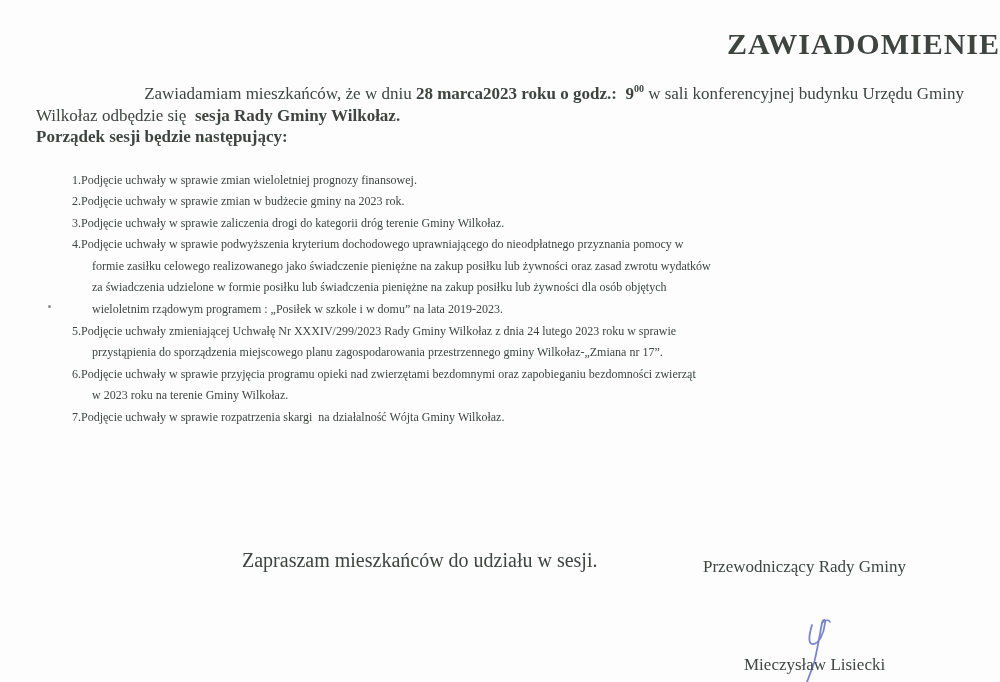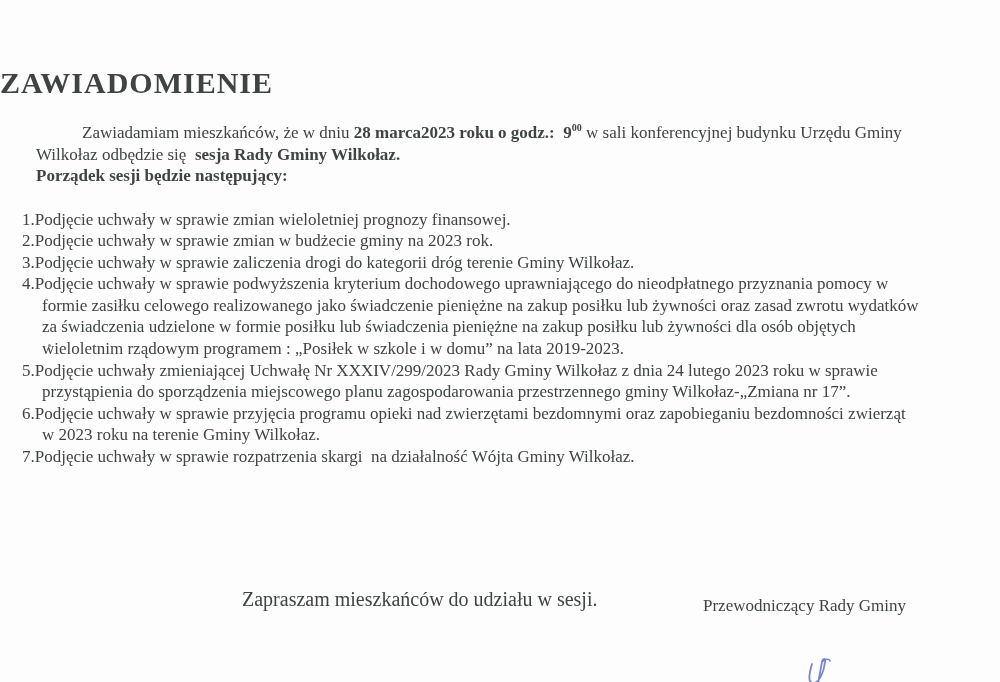--- a/index.html
+++ b/index.html
@@ -19,44 +19,44 @@
     color: var(--ink);
     overflow: hidden;
     position: relative;
   }
   .page {
     position: relative;
     width: 1000px;
     height: 682px;
   }
   .doc-title {
-    margin-top: 66px;
-    text-align: left;
+    margin-top: 27px;
+    text-align: right;
     font-size: 30px;
     font-weight: bold;
     letter-spacing: 1px;
     color: var(--ink);
   }
   .intro {
     margin: 22px 36px 0 36px;
     font-size: 17px;
     line-height: 21.5px;
   }
   .intro .line { white-space: pre-wrap; }
-  .intro .indent { padding-left: 46px; }
+  .intro .indent { padding-left: 46px; text-align: right; }
   b, .bold { font-weight: bold; }
   sup.time-sup {
     font-size: 10px;
     font-weight: bold;
     vertical-align: super;
     line-height: 0;
   }
   .agenda {
-    margin: 22px 36px 0 22px;
-    font-size: 17px;
+    margin: 22px 36px 0 72px;
+    font-size: 12px;
     line-height: 21.6px;
   }
   .agenda-item .line { white-space: pre-wrap; }
   .agenda-item .cont { padding-left: 20px; }
   .agenda-item .num { padding-right: 0px; }
   .artifact-dot {
     position: absolute;
     left: 48px;
     top: 278px;
     width: 3px;

